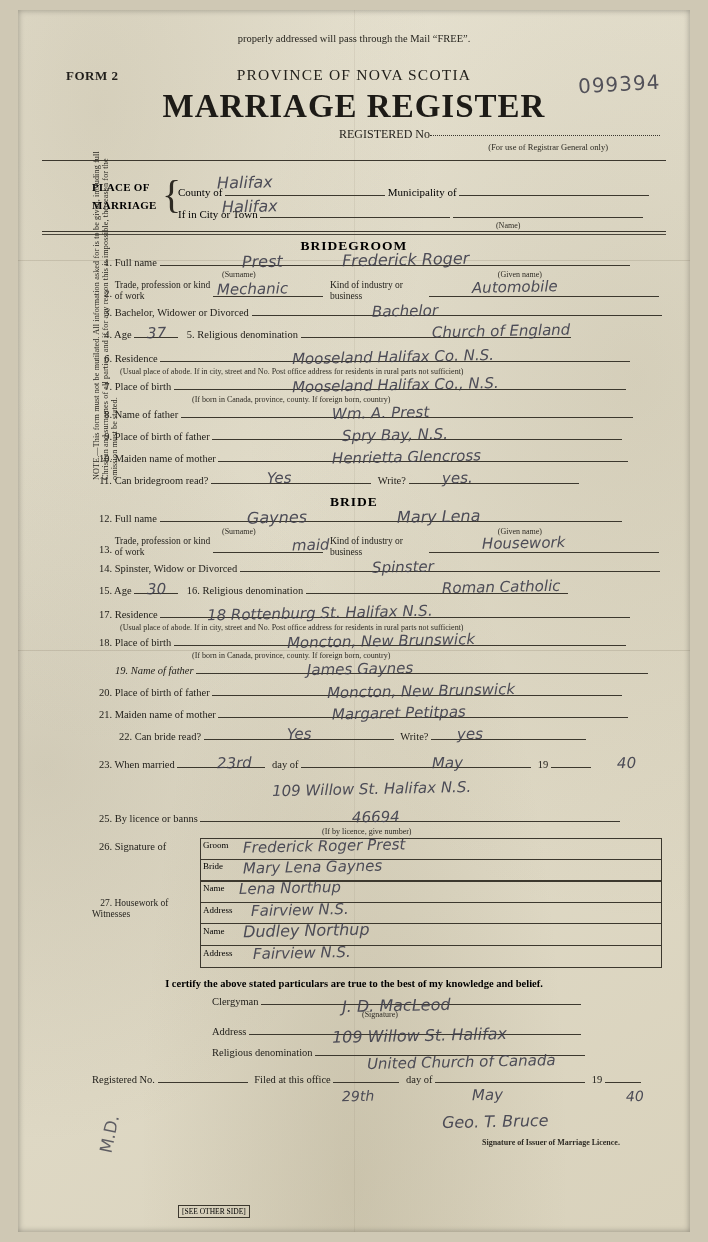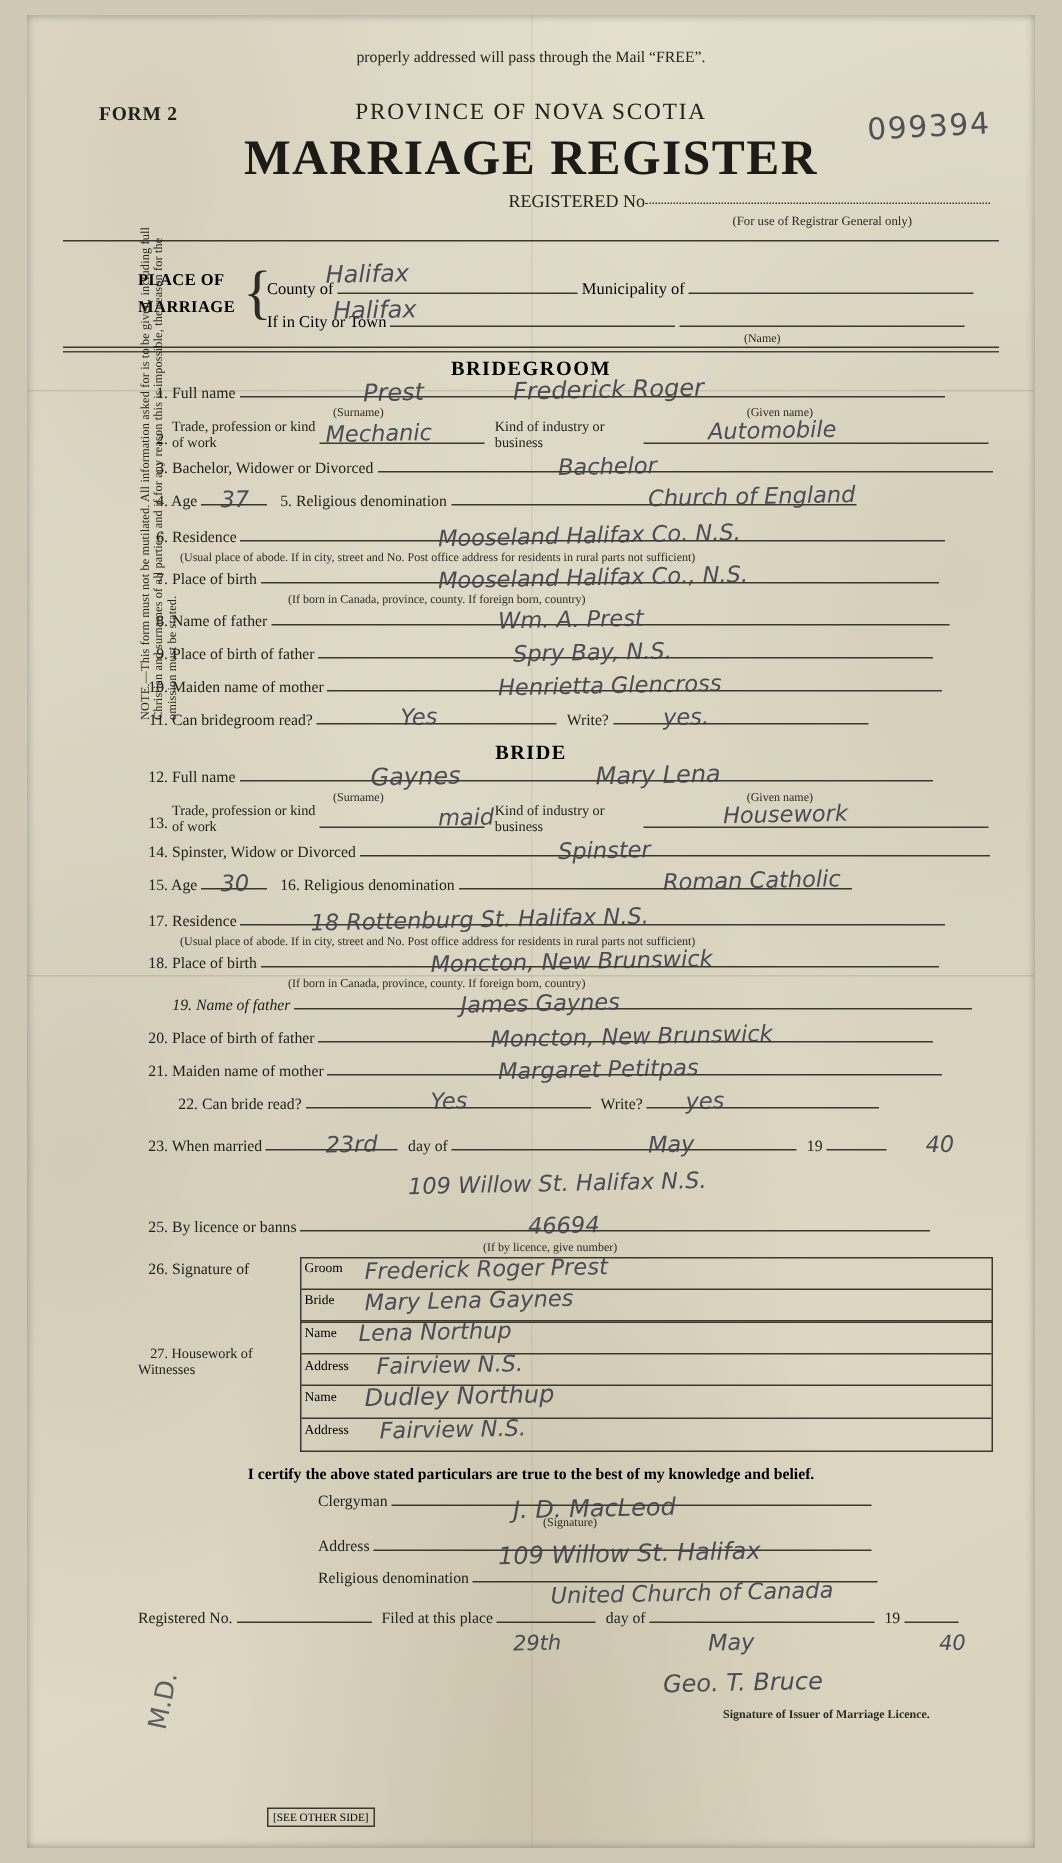--- a/index.html
+++ b/index.html
@@ -433,21 +433,21 @@
 
       <div class="row" style="position:relative;left:170px;top:14px;width:460px;">
         <span>Religious denomination</span>
         <span class="ul" style="display:inline-block;width:270px;"></span>
       </div>
       <div class="hand h15" style="left:325px;top:75px;">United Church of Canada</div>
 
       <div class="row" style="position:relative;left:50px;top:24px;width:580px;">
         <span>Registered No.</span>
         <span class="ul" style="display:inline-block;width:90px;"></span>
-        <span style="margin-left:4px;">Filed at this place</span>
+        <span style="margin-left:4px;">Filed at this office</span>
         <span class="ul" style="display:inline-block;width:66px;"></span>
         <span style="margin-left:4px;">day of</span>
         <span class="ul" style="display:inline-block;width:150px;"></span>
         <span style="margin-left:4px;">19</span>
         <span class="ul" style="display:inline-block;width:36px;"></span>
       </div>
       <div class="hand h14" style="left:300px;top:110px;">29th</div>
       <div class="hand h15" style="left:430px;top:108px;">May</div>
       <div class="hand h14" style="left:584px;top:110px;">40</div>
 

